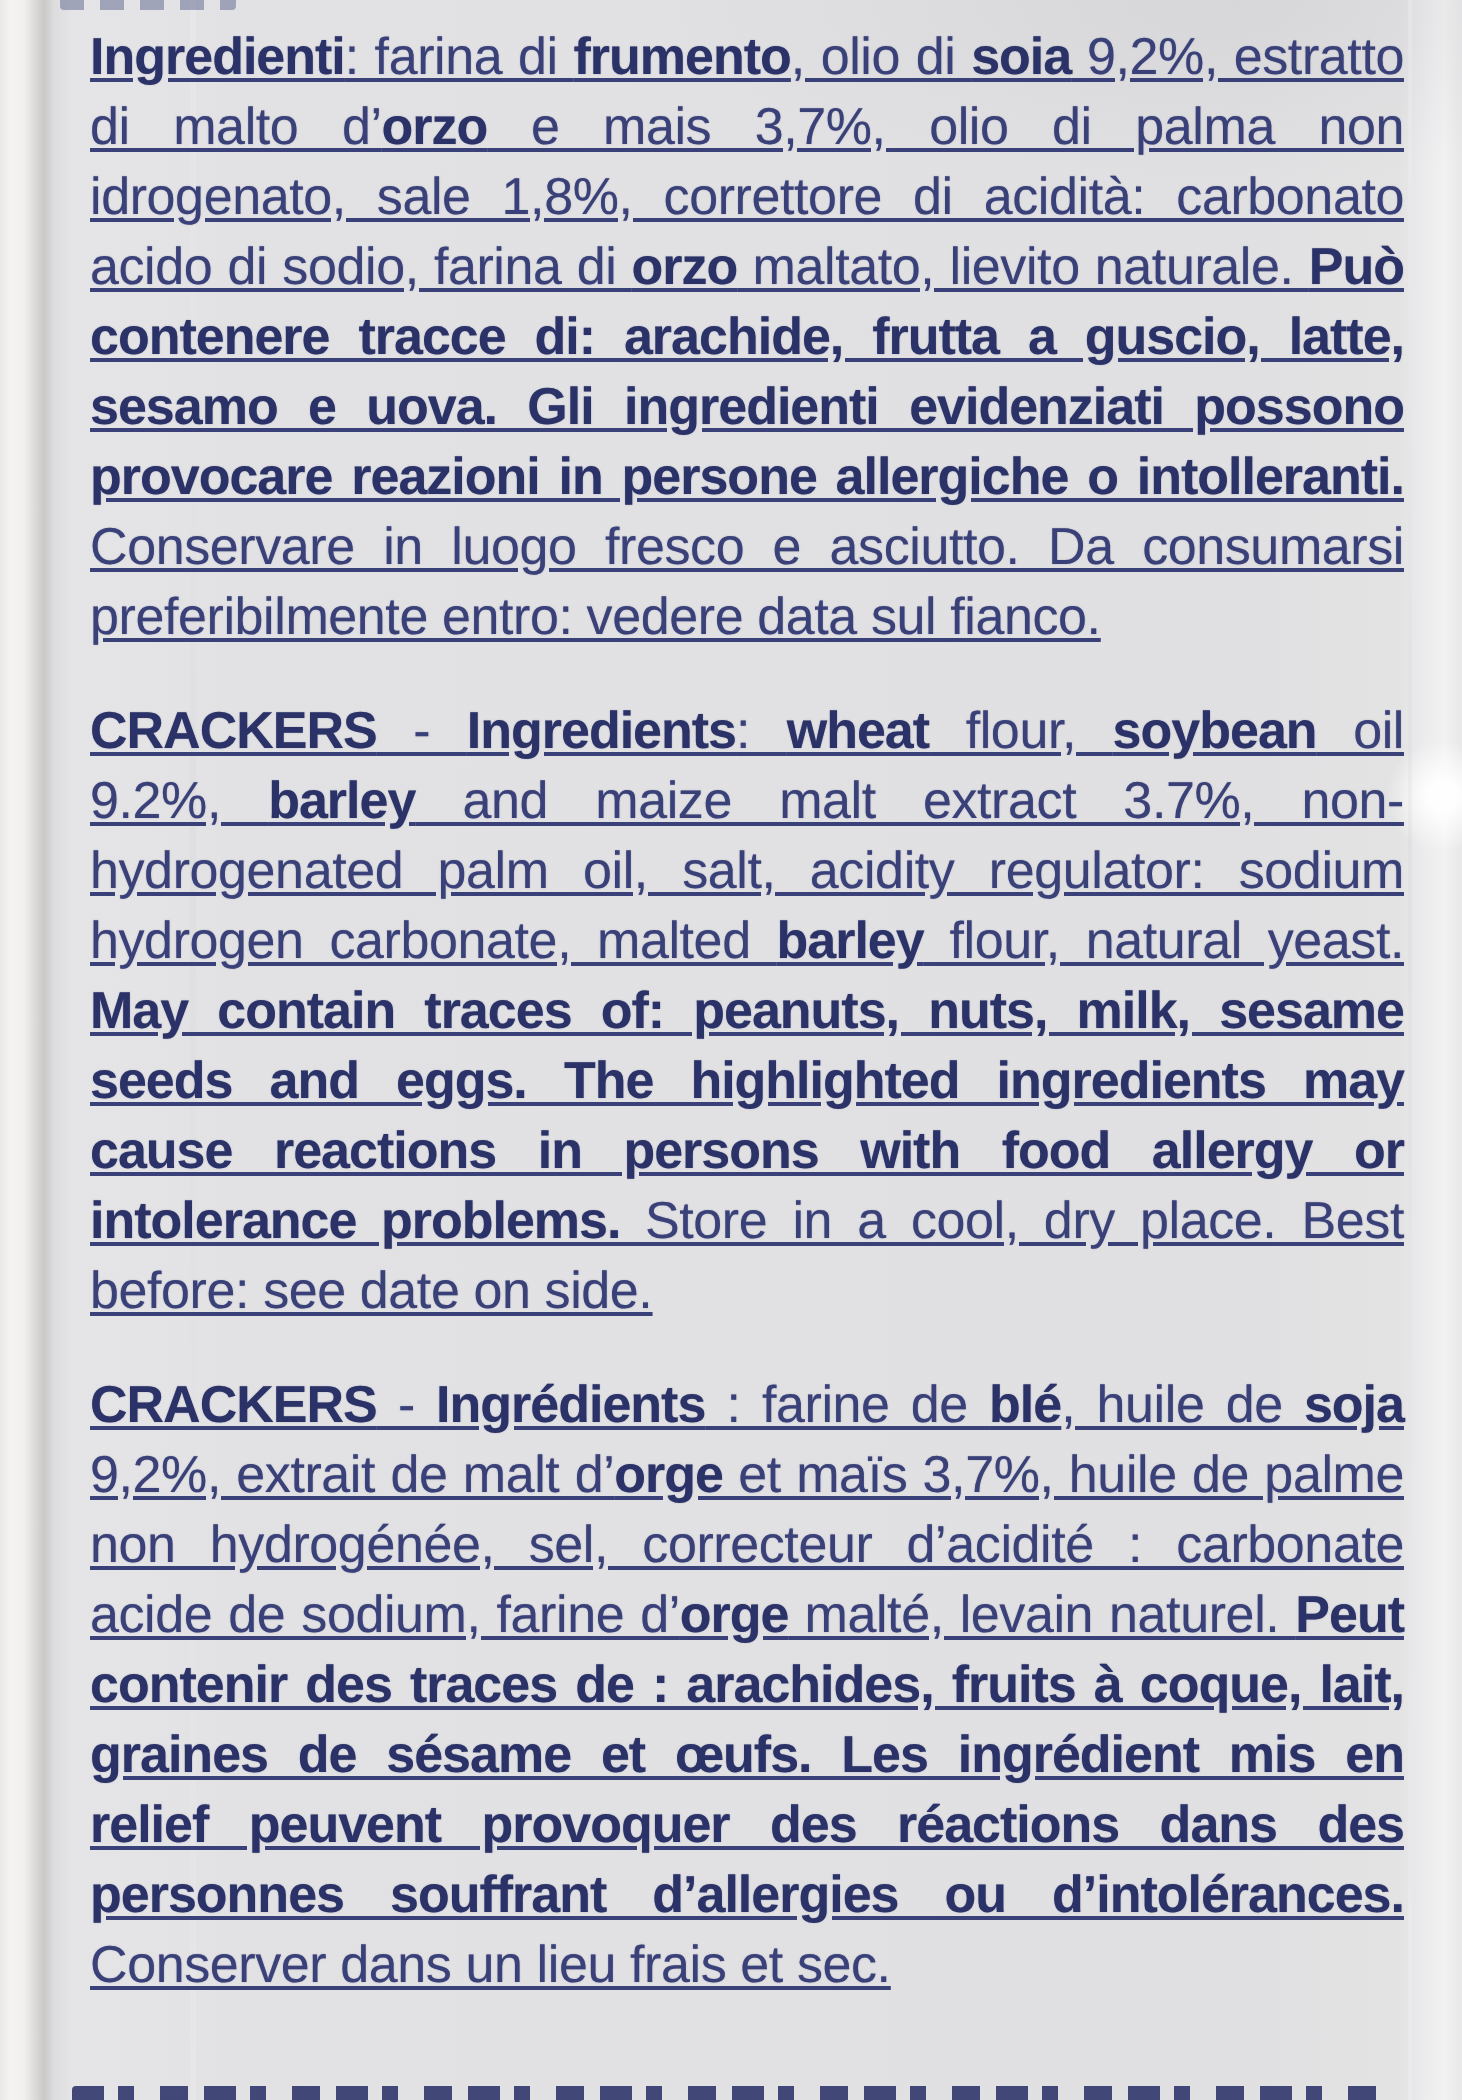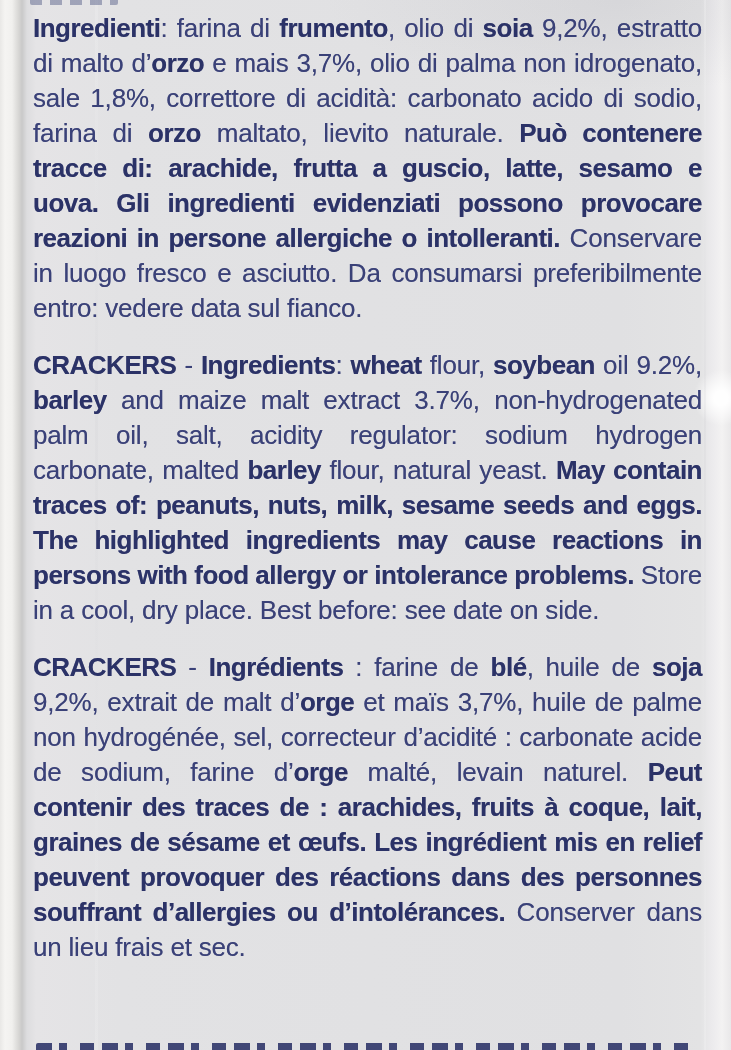--- a/index.html
+++ b/index.html
@@ -34,21 +34,21 @@
   .crease.c2 { left:704px; width:2px; opacity:0.55; }
 
   .label-text {
     position:absolute; left:33px; top:11px; width:669px;
     color:var(--txt);
     font-size:26px; line-height:35px;
     text-align:justify;
     letter-spacing:-0.2px;
     text-shadow:0 0 0.6px rgba(58,65,120,0.55);
   }
-  .label-text p { margin:0 0 22px 0; }
+  .label-text p { margin:0 0 22px 12px;text-decoration:underline; }
   .label-text .b {
     font-weight:bold;
     color:var(--txt-bold);
     letter-spacing:-0.5px;
   }
 
   
   .top-cut {
     position:absolute; left:30px; top:0; width:88px; height:5px;
     background:repeating-linear-gradient(90deg,

